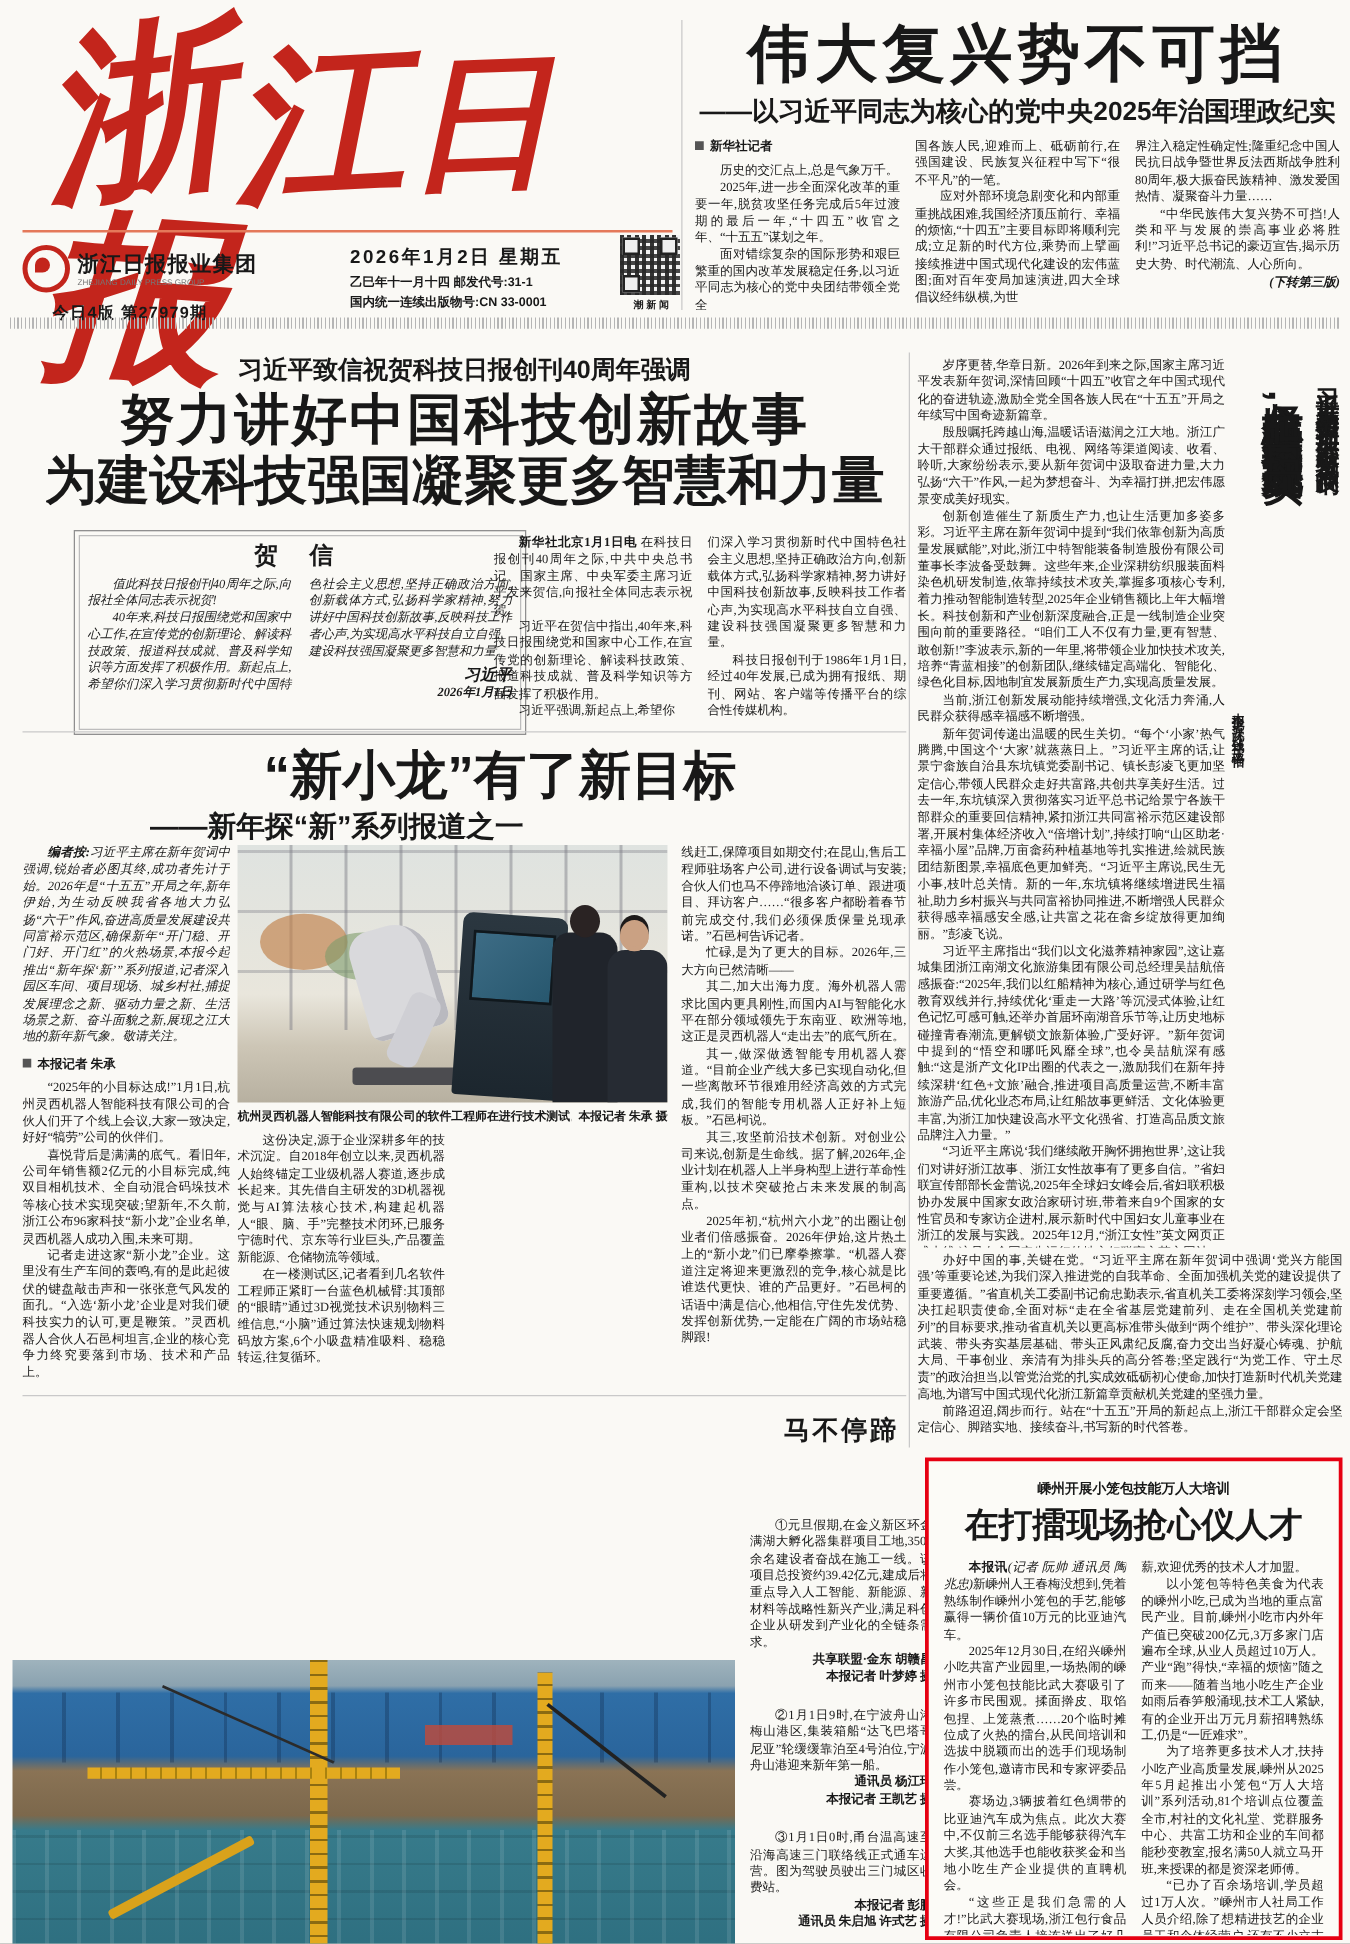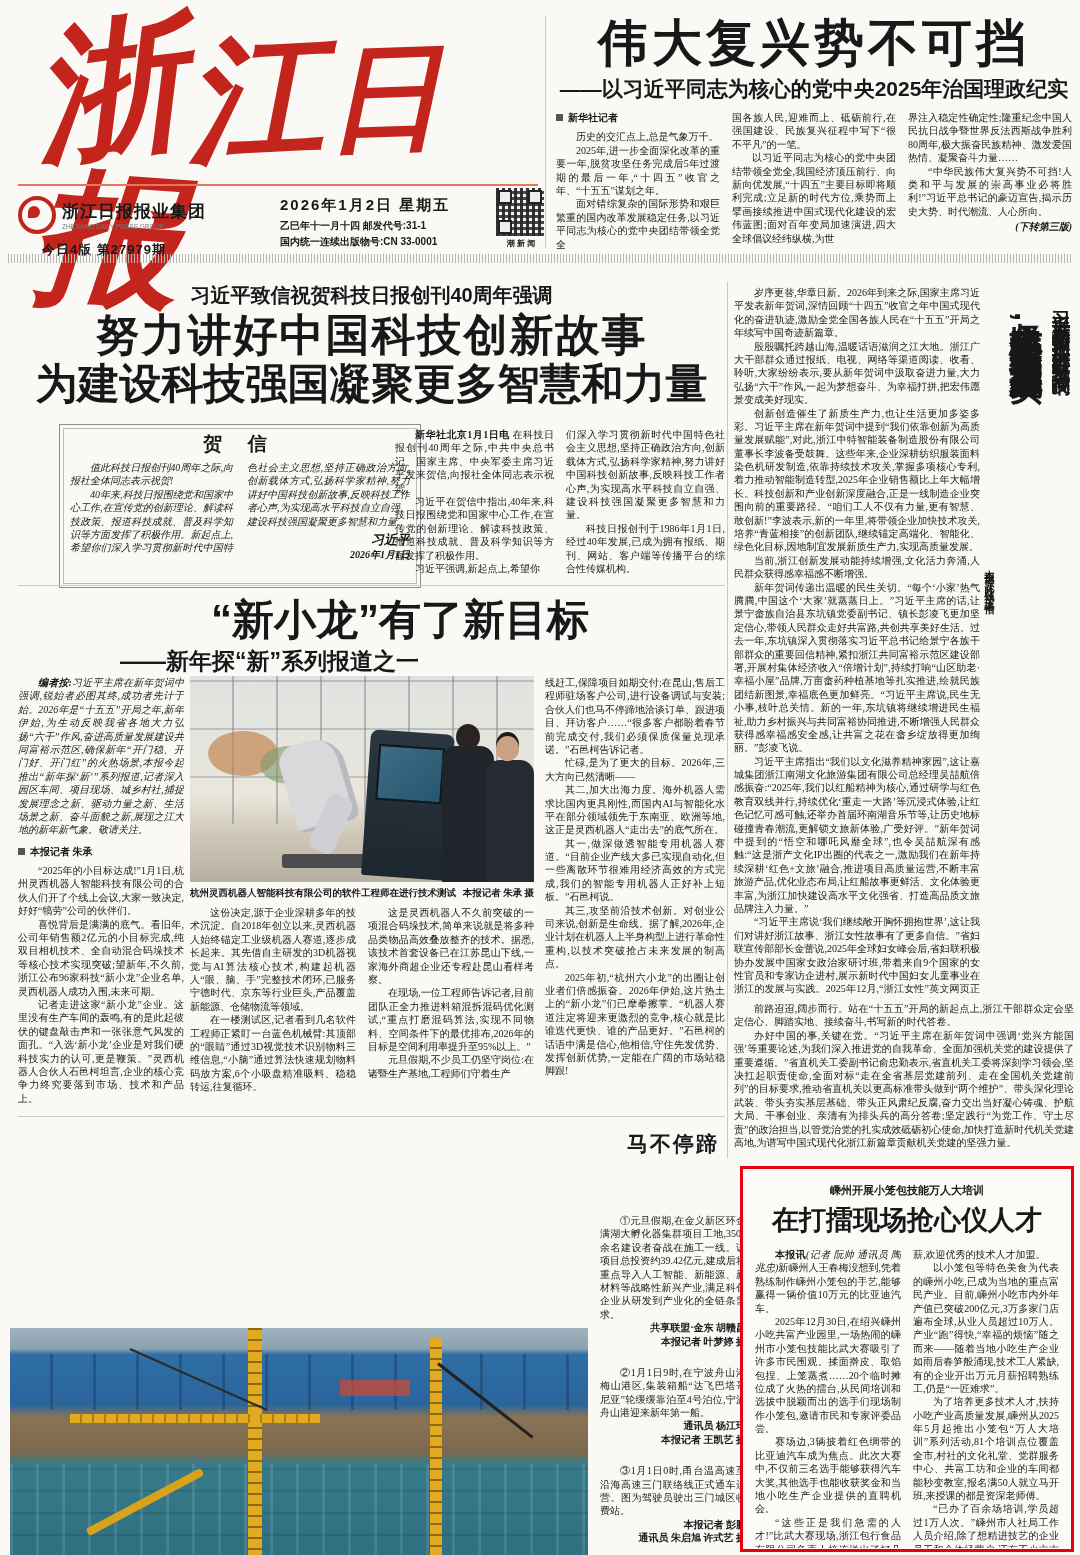--- a/index.html
+++ b/index.html
@@ -78,21 +78,21 @@
         <p class="byline" style="margin-bottom:6px;"><span class="sq"></span><span>新华社记者</span></p>
         <div>
             <p class="para">历史的交汇点上,总是气象万千。</p>
             <p class="para">2025年,进一步全面深化改革的重要一年,脱贫攻坚任务完成后5年过渡期的最后一年,“十四五”收官之年、“十五五”谋划之年。</p>
             <p class="para">面对错综复杂的国际形势和艰巨繁重的国内改革发展稳定任务,以习近平同志为核心的党中央团结带领全党全</p>
           </div>
       </div>
       <div class="col bt no-first-indent">
           <div class="no-first-indent">
             <p class="para">国各族人民,迎难而上、砥砺前行,在强国建设、民族复兴征程中写下“很不平凡”的一笔。</p>
-            <p class="para">以习近平同志为核心的党中央团结带领全党全,我国经济顶压前行、向新向优发展,“十四五”主要目标即将顺利完成;立足新的时代方位,乘势而上擘画接续推进中国式现代化建设的宏伟蓝图;面对百年变局加速演进,四大全球倡议经纬纵横,为世</p>
+            <p class="para">应对外部环境急剧变化和内部重重挑战困难,我国经济顶压前行、幸福的烦恼,“十四五”主要目标即将顺利完成;立足新的时代方位,乘势而上擘画接续推进中国式现代化建设的宏伟蓝图;面对百年变局加速演进,四大全球倡议经纬纵横,为世</p>
           </div>
         </div>
       <div class="col bt no-first-indent">
         <div class="no-first-indent">
             <p class="para">界注入稳定性确定性;隆重纪念中国人民抗日战争暨世界反法西斯战争胜利80周年,极大振奋民族精神、激发爱国热情、凝聚奋斗力量……</p>
             <p class="para">“中华民族伟大复兴势不可挡!人类和平与发展的崇高事业必将胜利!”习近平总书记的豪迈宣告,揭示历史大势、时代潮流、人心所向。</p>
           </div>
         <p class="kaiti" style="text-align:right;font-weight:bold;margin-top:2px;">(下转第三版)</p>
       </div>
     </div>
@@ -169,27 +169,20 @@
     <span style="overflow:hidden;white-space:nowrap;">杭州灵西机器人智能科技有限公司的软件工程师在进行技术测试。</span>
     <span style="white-space:nowrap;">本报记者 朱承 摄</span>
   </div>
 
   <div class="abs bt" style="left:190px;top:906px;width:166px;height:206px;">
       <div>
         <p class="para">这份决定,源于企业深耕多年的技术沉淀。自2018年创立以来,灵西机器人始终锚定工业级机器人赛道,逐步成长起来。其先借自主研发的3D机器视觉与AI算法核心技术,构建起机器人“眼、脑、手”完整技术闭环,已服务宁德时代、京东等行业巨头,产品覆盖新能源、仓储物流等领域。</p>
         <p class="para">在一楼测试区,记者看到几名软件工程师正紧盯一台蓝色机械臂:其顶部的“眼睛”通过3D视觉技术识别物料三维信息,“小脑”通过算法快速规划物料码放方案,6个小吸盘精准吸料、稳稳转运,往复循环。</p>
       </div>
     </div>
-  <div class="abs bt" style="left:368px;top:906px;width:166px;height:206px;">
-      <div>
-        <p class="para">这是灵西机器人不久前突破的一项混合码垛技术,简单来说就是将多种品类物品高效叠放整齐的技术。据悉,该技术首套设备已在江苏昆山下线,一家海外商超企业还专程赴昆山看样考察。</p>
-        <p class="para">在现场,一位工程师告诉记者,目前团队正全力推进料箱混拆混码优化测试,“重点打磨混码算法,实现不同物料、空间条件下的最优排布,2026年的目标是空间利用率提升至95%以上。”</p>
-        <p class="para">元旦假期,不少员工仍坚守岗位:在诸暨生产基地,工程师们守着生产</p>
-      </div>
-    </div>
   <div class="abs bt no-first-indent" style="left:545px;top:676px;width:180px;height:436px;">
       <div class="no-first-indent">
         <p class="para">线赶工,保障项目如期交付;在昆山,售后工程师驻场客户公司,进行设备调试与安装;合伙人们也马不停蹄地洽谈订单、跟进项目、拜访客户……“很多客户都盼着春节前完成交付,我们必须保质保量兑现承诺。”石邑柯告诉记者。</p>
         <p class="para">忙碌,是为了更大的目标。2026年,三大方向已然清晰——</p>
         <p class="para">其二,加大出海力度。海外机器人需求比国内更具刚性,而国内AI与智能化水平在部分领域领先于东南亚、欧洲等地,这正是灵西机器人“走出去”的底气所在。</p>
         <p class="para">其一,做深做透智能专用机器人赛道。“目前企业产线大多已实现自动化,但一些离散环节很难用经济高效的方式完成,我们的智能专用机器人正好补上短板。”石邑柯说。</p>
         <p class="para">其三,攻坚前沿技术创新。对创业公司来说,创新是生命线。据了解,2026年,企业计划在机器人上半身构型上进行革命性重构,以技术突破抢占未来发展的制高点。</p>
         <p class="para">2025年初,“杭州六小龙”的出圈让创业者们倍感振奋。2026年伊始,这片热土上的“新小龙”们已摩拳擦掌。“机器人赛道注定将迎来更激烈的竞争,核心就是比谁迭代更快、谁的产品更好。”石邑柯的话语中满是信心,他相信,守住先发优势、发挥创新优势,一定能在广阔的市场站稳脚跟!</p>
       </div>
     </div>
@@ -206,22 +199,22 @@
         <p class="para">新年贺词传递出温暖的民生关切。“每个‘小家’热气腾腾,中国这个‘大家’就蒸蒸日上。”习近平主席的话,让景宁畲族自治县东坑镇党委副书记、镇长彭凌飞更加坚定信心,带领人民群众走好共富路,共创共享美好生活。过去一年,东坑镇深入贯彻落实习近平总书记给景宁各族干部群众的重要回信精神,紧扣浙江共同富裕示范区建设部署,开展村集体经济收入“倍增计划”,持续打响“山区助老·幸福小屋”品牌,万亩畲药种植基地等扎实推进,绘就民族团结新图景,幸福底色更加鲜亮。“习近平主席说,民生无小事,枝叶总关情。新的一年,东坑镇将继续增进民生福祉,助力乡村振兴与共同富裕协同推进,不断增强人民群众获得感幸福感安全感,让共富之花在畲乡绽放得更加绚丽。”彭凌飞说。</p>
         <p class="para">习近平主席指出“我们以文化滋养精神家园”,这让嘉城集团浙江南湖文化旅游集团有限公司总经理吴喆航倍感振奋:“2025年,我们以红船精神为核心,通过研学与红色教育双线并行,持续优化‘重走一大路’等沉浸式体验,让红色记忆可感可触,还举办首届环南湖音乐节等,让历史地标碰撞青春潮流,更解锁文旅新体验,广受好评。”新年贺词中提到的“悟空和哪吒风靡全球”,也令吴喆航深有感触:“这是浙产文化IP出圈的代表之一,激励我们在新年持续深耕‘红色+文旅’融合,推进项目高质量运营,不断丰富旅游产品,优化业态布局,让红船故事更鲜活、文化体验更丰富,为浙江加快建设高水平文化强省、打造高品质文旅品牌注入力量。”</p>
         <p class="para">“习近平主席说‘我们继续敞开胸怀拥抱世界’,这让我们对讲好浙江故事、浙江女性故事有了更多自信。”省妇联宣传部部长金蕾说,2025年全球妇女峰会后,省妇联积极协办发展中国家女政治家研讨班,带着来自9个国家的女性官员和专家访企进村,展示新时代中国妇女儿童事业在浙江的发展与实践。2025年12月,“浙江女性”英文网页正式上线,这是在全国率先运行的地方妇联官方英文网站。</p>
       </div>
     </div>
   <div class="abs vert" style="left:980px;top:562px;width:16px;height:150px;font-size:10px;font-weight:bold;letter-spacing:2px;">本报记者 沈吟 钱祎 王璐怡</div>
   <div class="abs vert hd" style="left:996px;top:296px;width:52px;height:716px;font-size:33px;font-weight:900;letter-spacing:2px;overflow:hidden;">坚定信心乘势而上,把宏伟愿景变成美好现实</div>
   <div class="abs vert hd" style="left:1052px;top:296px;width:22px;height:580px;font-size:19px;letter-spacing:3px;overflow:hidden;">习近平主席新年贺词在浙江干部群众中引发热烈反响</div>
   <div class="abs bt" style="left:734px;top:1002px;width:340px;height:156px;">
       <div>
+        <p class="para">办好中国的事,关键在党。“习近平主席在新年贺词中强调‘党兴方能国强’等重要论述,为我们深入推进党的自我革命、全面加强机关党的建设提供了重要遵循。”省直机关工委副书记俞忠勤表示,省直机关工委将深刻学习领会,坚决扛起职责使命,全面对标“走在全省基层党建前列、走在全国机关党建前列”的目标要求,推动省直机关以更高标准带头做到“两个维护”、带头深化理论武装、带头夯实基层基础、带头正风肃纪反腐,奋力交出当好凝心铸魂、护航大局、干事创业、亲清有为排头兵的高分答卷;坚定践行“为党工作、守土尽责”的政治担当,以管党治党的扎实成效砥砺初心使命,加快打造新时代机关党建高地,为谱写中国式现代化浙江新篇章贡献机关党建的坚强力量。</p>
         <p class="para">前路迢迢,阔步而行。站在“十五五”开局的新起点上,浙江干部群众定会坚定信心、脚踏实地、接续奋斗,书写新的时代答卷。</p>
-        <p class="para">办好中国的事,关键在党。“习近平主席在新年贺词中强调‘党兴方能国强’等重要论述,为我们深入推进党的自我革命、全面加强机关党的建设提供了重要遵循。”省直机关工委副书记俞忠勤表示,省直机关工委将深刻学习领会,坚决扛起职责使命,全面对标“走在全省基层党建前列、走在全国机关党建前列”的目标要求,推动省直机关以更高标准带头做到“两个维护”、带头深化理论武装、带头夯实基层基础、带头正风肃纪反腐,奋力交出当好凝心铸魂、护航大局、干事创业、亲清有为排头兵的高分答卷;坚定践行“为党工作、守土尽责”的政治担当,以管党治党的扎实成效砥砺初心使命,加快打造新时代机关党建高地,为谱写中国式现代化浙江新篇章贡献机关党建的坚强力量。</p>
       </div>
     </div>
 
   <div class="abs photo" style="left:10px;top:1122px;width:578px;height:296px;background:linear-gradient(180deg,#9fb3bd 0%,#8aa2b0 7%,#2f6ea6 9%,#2a659c 26%,#8a7355 30%,#7c684c 42%,#377b8b 46%,#2e6f80 78%,#27566b 100%);">
     <div class="abs" style="left:0;top:26px;width:100%;height:56px;background:repeating-linear-gradient(90deg,transparent 0 40px,rgba(10,30,60,.28) 40px 43px);"></div>
     <div class="abs" style="left:0;top:136px;width:100%;height:160px;background:repeating-linear-gradient(90deg,rgba(255,255,255,.10) 0 3px,transparent 3px 26px),repeating-linear-gradient(0deg,rgba(0,0,0,.10) 0 2px,transparent 2px 22px);"></div>
     <div class="abs" style="left:238px;top:0;width:14px;height:286px;background:repeating-linear-gradient(0deg,#e3aa1f 0 9px,#8a6a12 9px 11px);"></div>
     <div class="abs" style="left:60px;top:86px;width:250px;height:9px;background:repeating-linear-gradient(90deg,#e3aa1f 0 10px,#a9820f 10px 12px);"></div>
     <div class="abs" style="left:120px;top:20px;width:150px;height:2px;background:#2b2b2b;transform:rotate(24deg);transform-origin:left;"></div>
     <div class="abs" style="left:420px;top:10px;width:12px;height:240px;background:repeating-linear-gradient(0deg,#e3aa1f 0 9px,#8a6a12 9px 11px);"></div>

